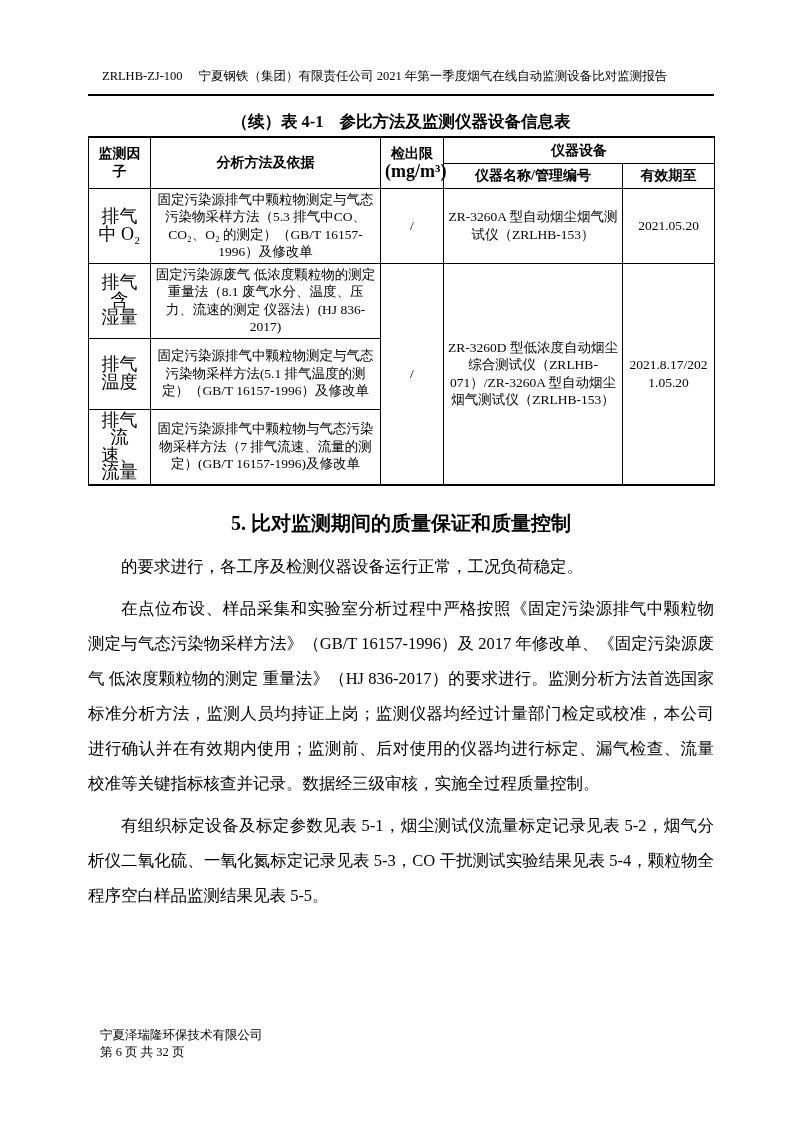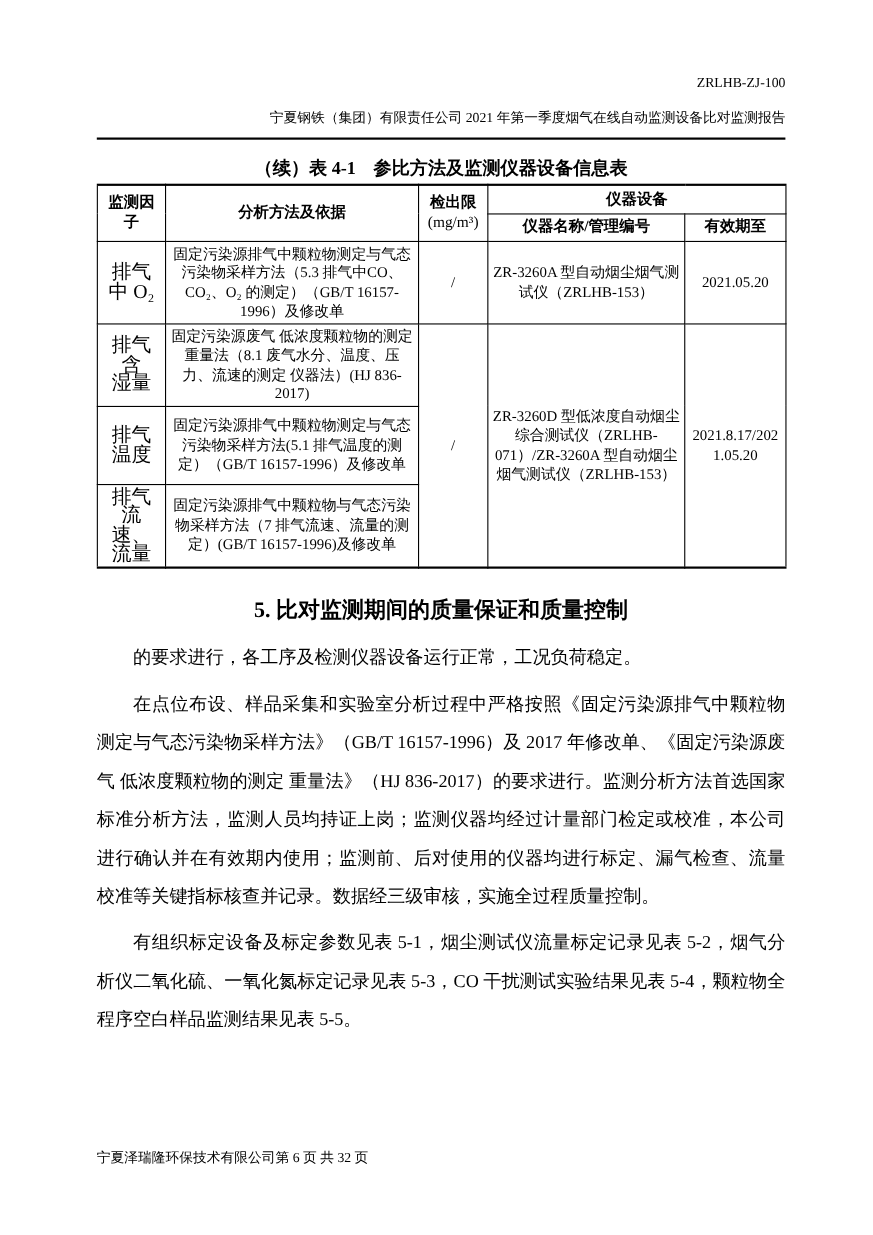--- a/index.html
+++ b/index.html
@@ -15,26 +15,25 @@
   }
   .content {
     position: absolute;
     left: 88px;
     right: 80px;
     top: 0;
   }
   
   .doc-header {
     display: flex;
-    align-items: flex-end;
+    align-items: center;
     gap: 16px;
     padding: 68px 0 0 14px;
     font-size: 12.5px;
     white-space: nowrap;
-    flex-direction: column;
   }
   .header-rule {
     border-bottom: 2px solid #000;
     margin-top: 9px;
   }
   
   .table-caption {
     margin-top: 15px;
     text-align: center;
     font-weight: bold;
@@ -53,21 +52,21 @@
     line-height: 17.5px;
   }
   table.ref-table th, table.ref-table td {
     border: 1px solid #000;
     text-align: center;
     vertical-align: middle;
     padding: 2px 4px;
     box-sizing: border-box;
   }
   table.ref-table th { font-weight: bold; font-size: 14px; }
-  .unit-line { font-weight: normal; font-size: 14px; display: block; }
+  .unit-line { font-weight: bold; font-size: 18px; display: block; }
   .factor-cell { white-space: pre-line; font-size: 18px; }
   .date-cell { word-break: break-all; }
   tr.hrow1 { height: 26px; padding-left: 16px; }
   tr.hrow2 { height: 25px; }
   tr.brow1 { height: 72px; }
   tr.brow2 { height: 73px; }
   tr.brow3 { height: 71px; }
   tr.brow4 { height: 72px; }
   
   .section-heading {
@@ -79,26 +78,27 @@
   .body-para {
     margin: 0 0 7px 0;
     font-size: 16.5px;
     line-height: 35px;
     text-align: justify;
     text-indent: 2em;
   }
   
   .doc-footer {
     position: absolute;
-    left: 88px;
+    left: 100px;
     right: 80px;
     bottom: 62px;
     display: flex;
-    justify-content: flex-start;
+    justify-content: space-between;
     font-size: 12.5px;
+    flex-direction: column;
   }
 </style>
 </head>
 <body>
 
 <div class="page">
   <div class="content">
 
     <div class="doc-header">
       <span>ZRLHB-ZJ-100</span>

